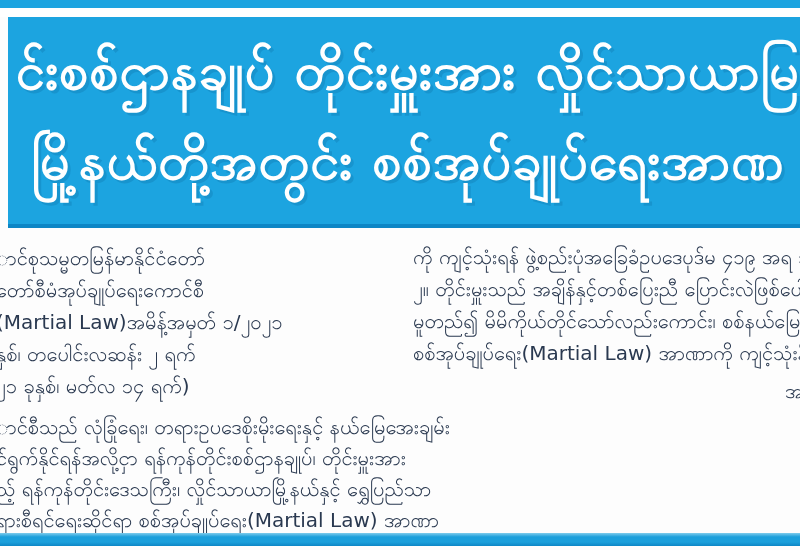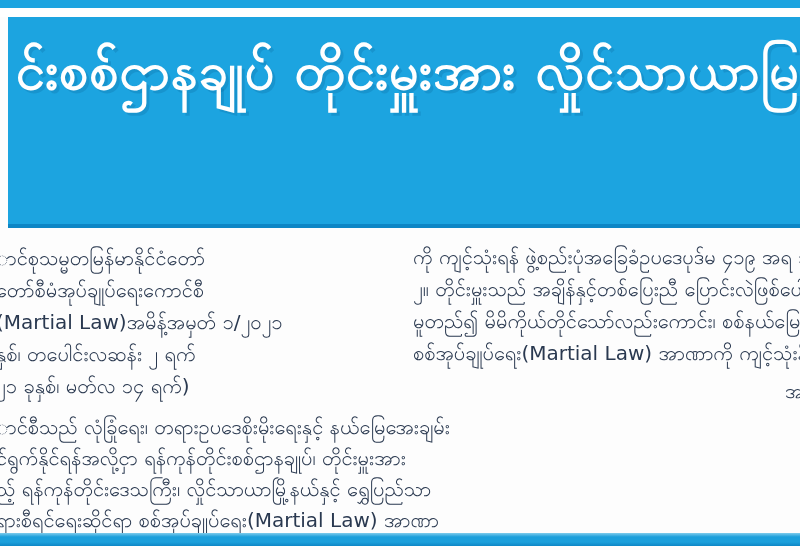--- a/index.html
+++ b/index.html
@@ -50,20 +50,21 @@
 </head>
 <body>
 
 <div class="page">
 
   <div class="top-strip"></div>
   <div class="white-strip"></div>
 
   <div class="banner">
     <div class="banner-line l1">င်းစစ်ဌာနချုပ် တိုင်းမှူးအား လှိုင်သာယာမြ</div>
+    <div class="banner-line l2">မြို့နယ်တို့အတွင်း စစ်အုပ်ချုပ်ရေးအာဏ</div>
   </div>
 
   <div class="bodytext col-left-p1">
     <div class="line">ာင်စုသမ္မတမြန်မာနိုင်ငံတော်</div>
     <div class="line">တော်စီမံအုပ်ချုပ်ရေးကောင်စီ</div>
     <div class="line">(Martial Law)အမိန့်အမှတ်  ၁/၂၀၂၁</div>
     <div class="line">နှစ်၊ တပေါင်းလဆန်း  ၂  ရက်</div>
     <div class="line">၂၁ ခုနှစ်၊ မတ်လ ၁၄  ရက်)</div>
   </div>
 

